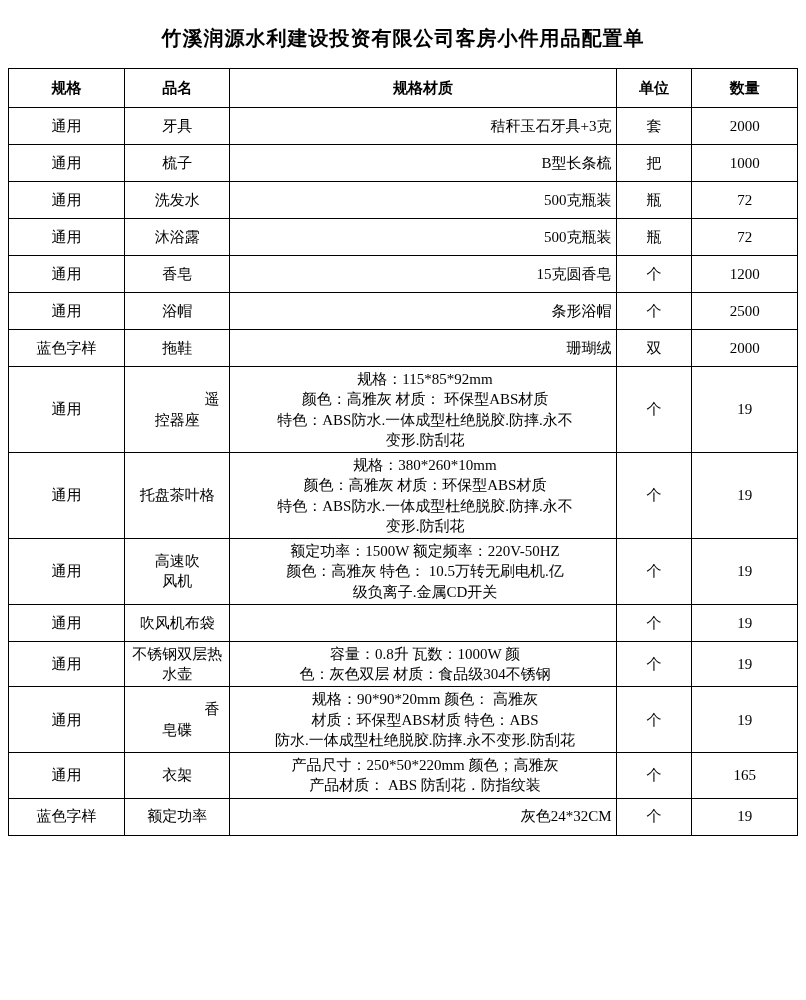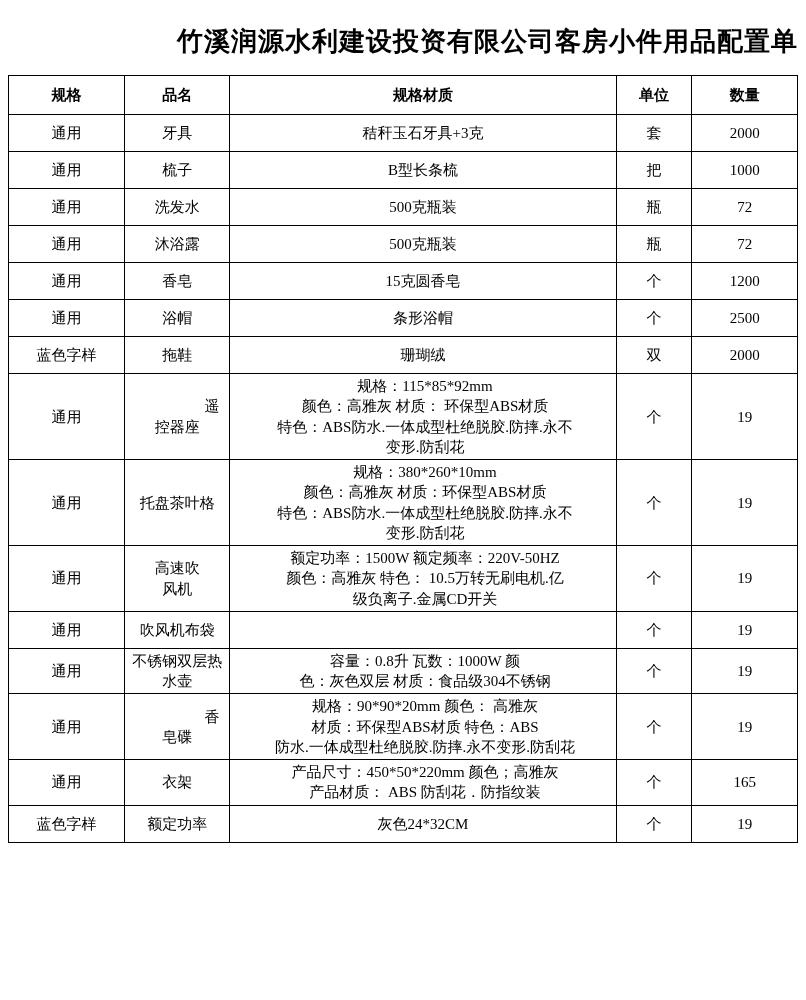--- a/index.html
+++ b/index.html
@@ -14,22 +14,22 @@
     color: #000000;
   }
   .page {
     width: 806px;
     height: 1000px;
     position: relative;
     box-sizing: border-box;
     padding: 0 8px;
   }
   .doc-title {
-    text-align: right;
-    font-size: 26px;
+    text-align: center;
+    font-size: 20px;
     font-weight: bold;
     letter-spacing: 1px;
     padding: 26px 0 18px 0;
     line-height: 1.2;
     font-family: "Liberation Serif", "DejaVu Serif", serif;
   }
   table.cfg {
     border-collapse: collapse;
     width: 790px;
     margin: 0 auto;
@@ -52,21 +52,21 @@
   col.c-spec { width: 110px; }
   col.c-name { width: 100px; }
   col.c-mat  { width: 366px; }
   col.c-unit { width: 72px; }
   col.c-qty  { width: 100px; }
 
   td.spec, td.name, td.unit, td.qty {
     text-align: center;
   }
   td.mat {
-    text-align: center;
+    text-align: right;
   }
   td.mat.left {
     text-align: left;
     padding-left: 8px;
   }
   tr.simple td {
     height: 32px;
   }
   .nm-2line {
     line-height: 1.25;
@@ -245,21 +245,21 @@
           <div>防水.一体成型杜绝脱胶.防摔.永不变形.防刮花</div>
         </td>
         <td class="unit">个</td>
         <td class="qty">19</td>
       </tr>
 
       <tr>
         <td class="spec">通用</td>
         <td class="name">衣架</td>
         <td class="mat left mat-lines">
-          <div>产品尺寸：450*50*220mm   颜色；高雅灰</div>
+          <div>产品尺寸：250*50*220mm   颜色；高雅灰</div>
           <div>产品材质：  ABS 防刮花．防指纹装</div>
         </td>
         <td class="unit">个</td>
         <td class="qty">165</td>
       </tr>
 
       <tr class="simple">
         <td class="spec">蓝色字样</td>
         <td class="name">额定功率</td>
         <td class="mat">灰色24*32CM</td>

